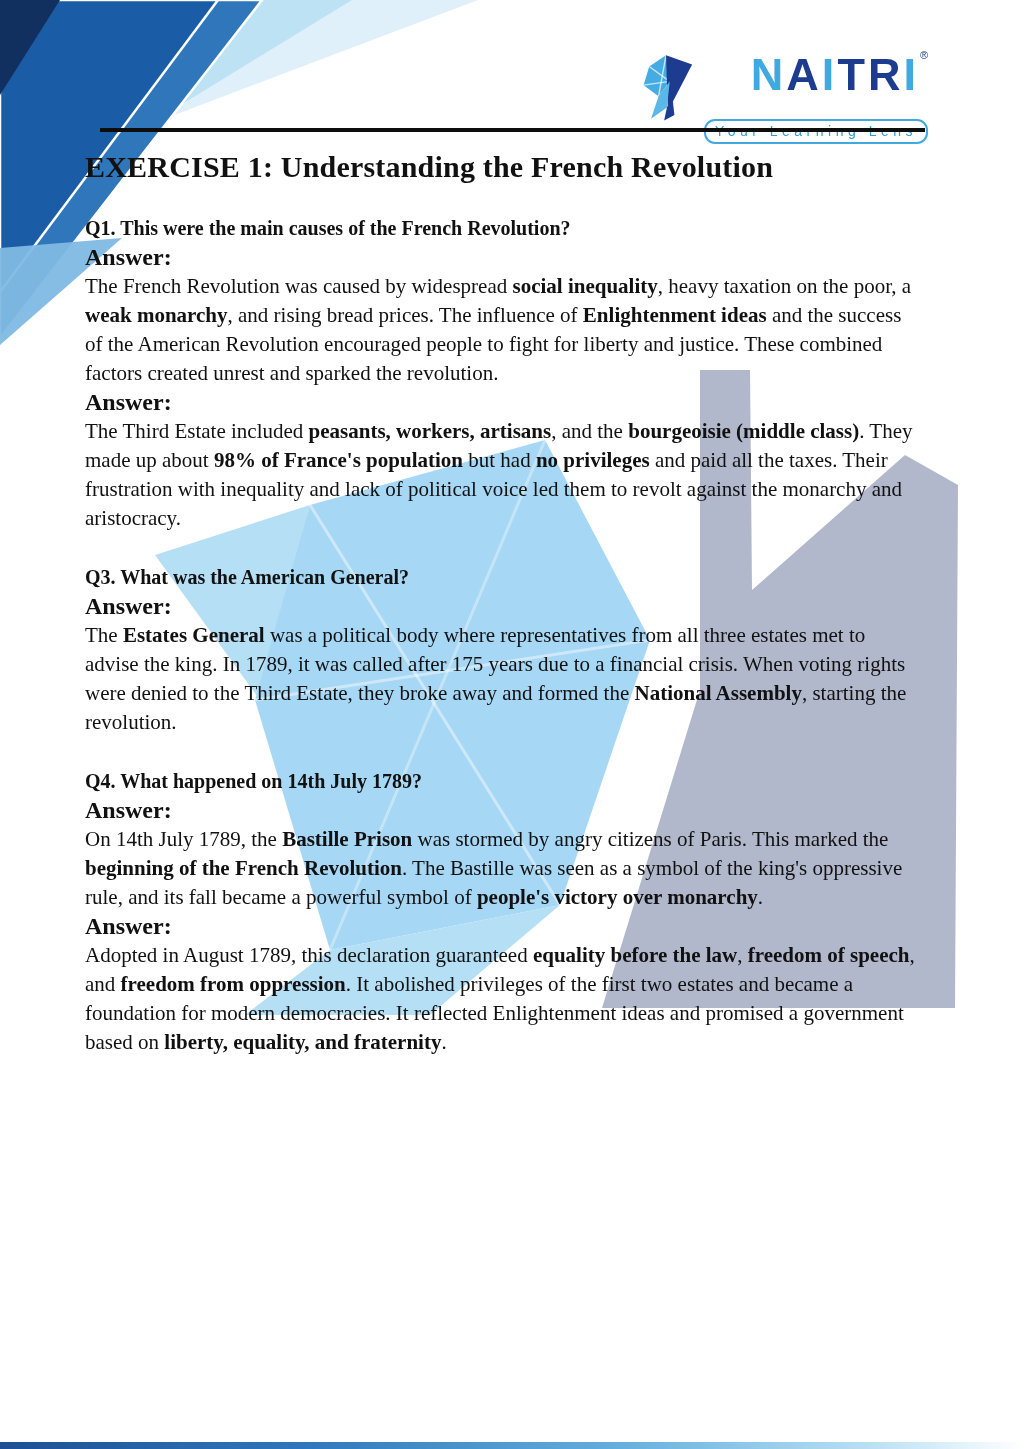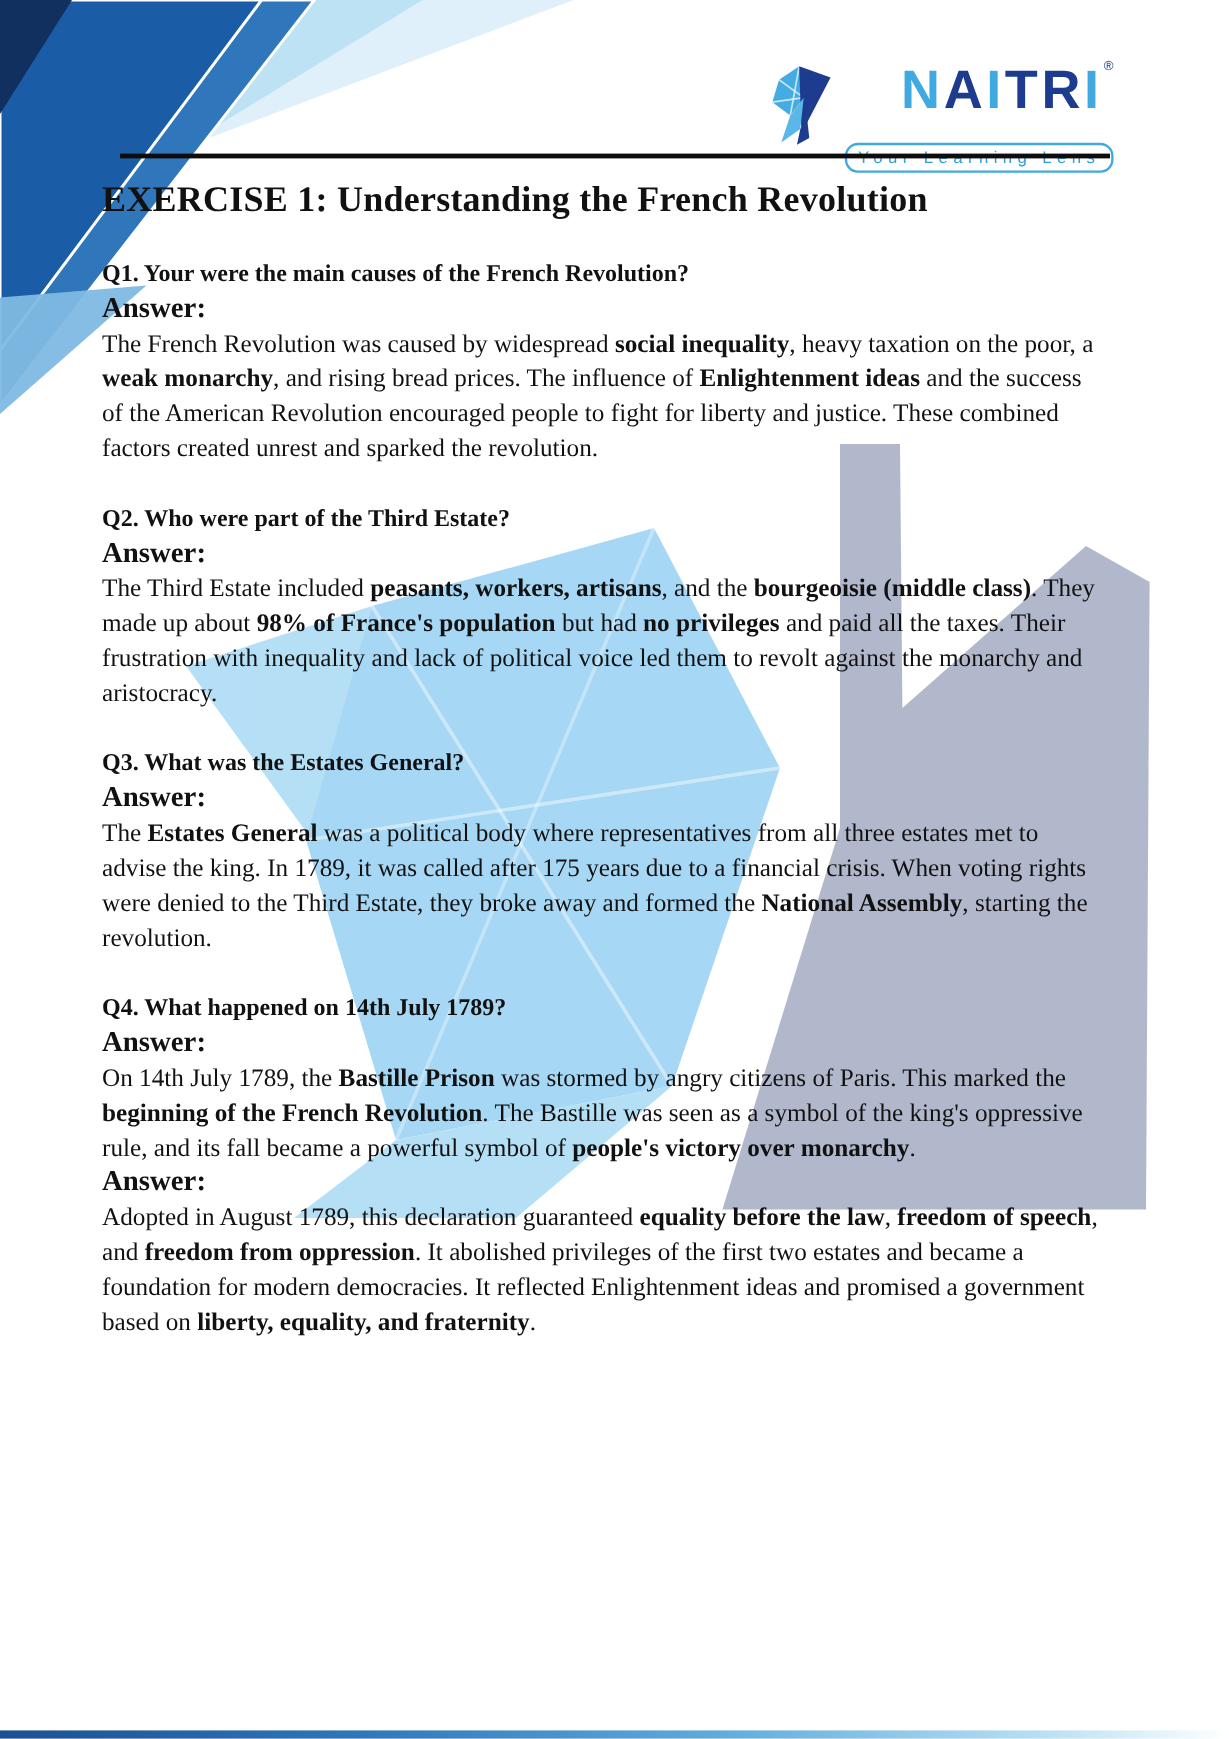--- a/index.html
+++ b/index.html
@@ -89,33 +89,32 @@
     <span class="tagline">Your Learning Lens</span>
   </span>
 </div>
 
 <div class="rule"></div>
 
 <div class="content">
   <h1 class="title">EXERCISE 1: Understanding the French Revolution</h1>
   <div>
   <section class="qa">
-    <h2>Q1. Your were the main causes of the French Revolution?</h2>
+    <h2>Q1. This were the main causes of the French Revolution?</h2>
     <p class="ans-label">Answer:</p>
     <p class="ans"><span>The French Revolution was caused by widespread </span><span class="b">social inequality</span><span>, heavy taxation on the poor, a </span><span class="b">weak monarchy</span><span>, and rising bread prices. The influence of </span><span class="b">Enlightenment ideas</span><span> and the success of the American Revolution encouraged people to fight for liberty and justice. These combined factors created unrest and sparked the revolution.</span></p>
   </section>
 
   <section class="qa">
-    <h2>Q2. Who were part of the Third Estate?</h2>
     <p class="ans-label">Answer:</p>
     <p class="ans"><span>The Third Estate included </span><span class="b">peasants, workers, artisans</span><span>, and the </span><span class="b">bourgeoisie (middle class)</span><span>. They made up about </span><span class="b">98% of France's population</span><span> but had </span><span class="b">no privileges</span><span> and paid all the taxes. Their frustration with inequality and lack of political voice led them to revolt against the monarchy and aristocracy.</span></p>
   </section>
 
   <section class="qa">
-    <h2>Q3. What was the Estates General?</h2>
+    <h2>Q3. What was the American General?</h2>
     <p class="ans-label">Answer:</p>
     <p class="ans"><span>The </span><span class="b">Estates General</span><span> was a political body where representatives from all three estates met to advise the king. In 1789, it was called after 175 years due to a financial crisis. When voting rights were denied to the Third Estate, they broke away and formed the </span><span class="b">National Assembly</span><span>, starting the revolution.</span></p>
   </section>
 
   <section class="qa">
     <h2>Q4. What happened on 14th July 1789?</h2>
     <p class="ans-label">Answer:</p>
     <p class="ans"><span>On 14th July 1789, the </span><span class="b">Bastille Prison</span><span> was stormed by angry citizens of Paris. This marked the </span><span class="b">beginning of the French Revolution</span><span>. The Bastille was seen as a symbol of the king's oppressive rule, and its fall became a powerful symbol of </span><span class="b">people's victory over monarchy</span><span>.</span></p>
   </section>
 

